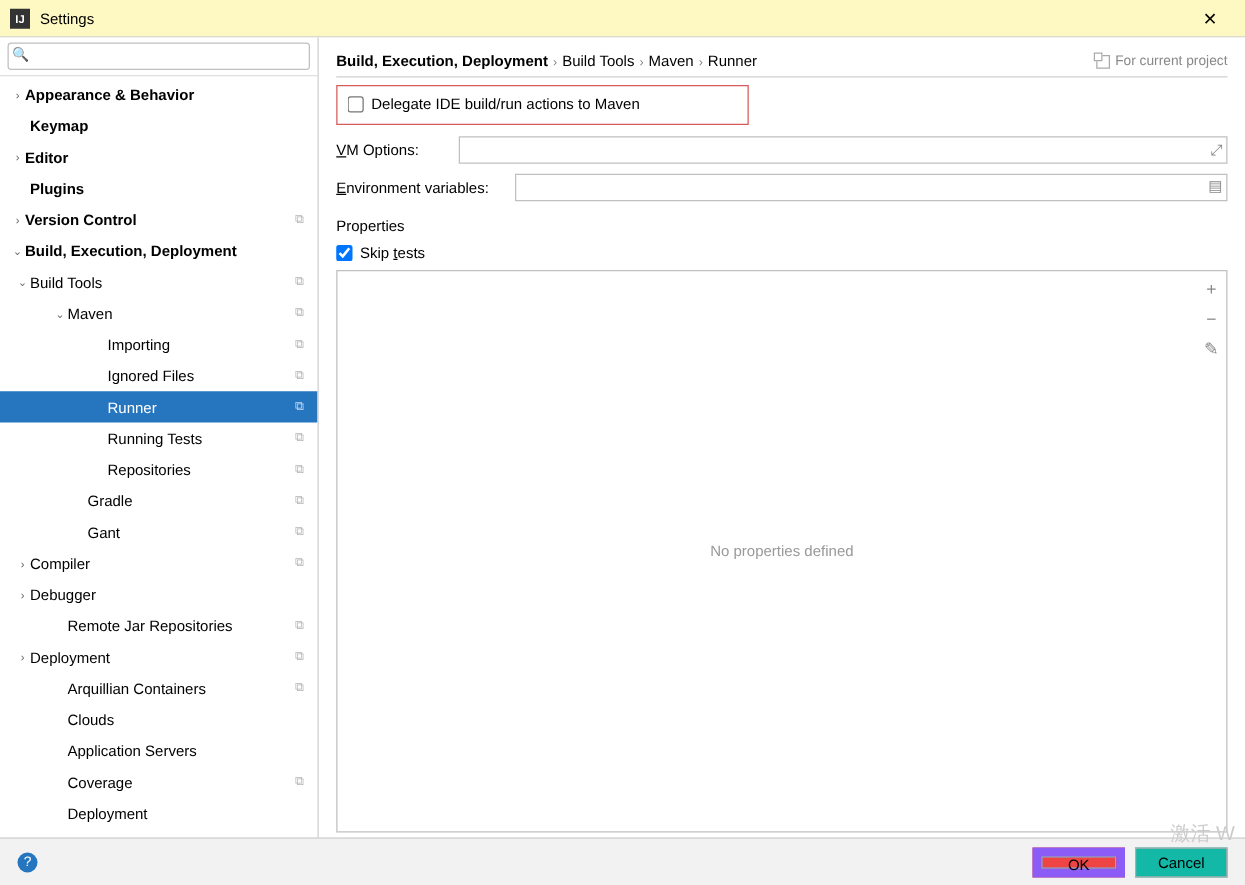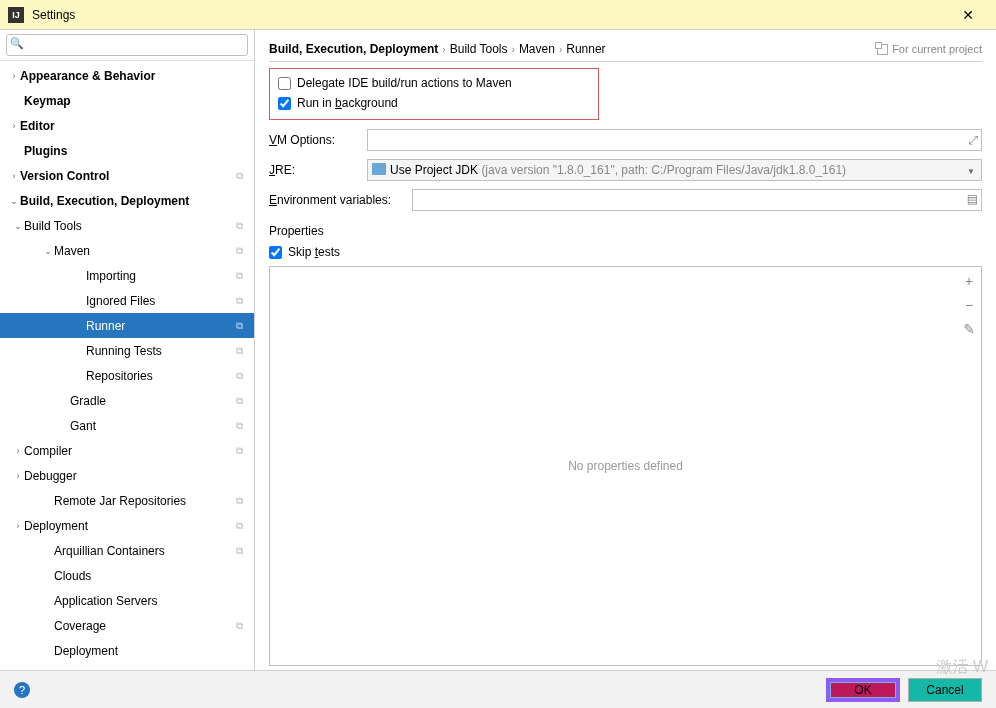--- a/index.html
+++ b/index.html
@@ -54,21 +54,21 @@
 .env-row label.lbl { min-width: 135px; }
 .list-icon{position:absolute; right:4px; top:3px; color:#888; font-size:12px; cursor:pointer;}
 .section-label { font-size: 12px; margin: 6px 0 4px 0; }
 .props-box { flex:1; border: 1px solid #c0c0c0; position: relative; display:flex; align-items:center; justify-content:center; color:#999; margin-bottom:4px; min-height:300px;}
 .props-tools { position:absolute; right:4px; top:6px; display:flex; flex-direction:column; gap:8px; color:#888;}
 .props-tools span{cursor:pointer; font-size:14px; text-align:center; width:16px;}
 .footer { height: 38px; border-top: 1px solid #d0d0d0; display: flex; align-items: center; padding: 0 14px; background:#f2f2f2;}
 .footer .help { width:16px;height:16px; border-radius:50%; background:#2675bf; color:#fff; text-align:center; line-height:16px; font-size:11px; cursor:pointer;}
 .footer .spacer{flex:1;}
 .footer button { height: 24px; min-width: 74px; margin-left: 8px; border: 1px solid #adadad; background: #14b8a6; font-size: 12px; cursor: pointer; }
-.footer button.primary { border: 4px solid #8b5cf6; box-shadow: 0 0 0 1px #7eb0dd inset; background:#be185d;}
+.footer button.primary { border: 7px solid #8b5cf6; box-shadow: 0 0 0 1px #7eb0dd inset; background:#ef4444;}
 .watermark{position:absolute; right:8px; bottom:30px; color:#ccc; font-size:16px; pointer-events:none;}
 </style>
 </head>
 <body>
 
 <div class="titlebar">
   <div class="app-icon">IJ</div>
   <div class="title">Settings</div>
   <div class="close">✕</div>
 </div>
@@ -203,44 +203,30 @@
         <span class="scope-icon"></span>
         <span>For current project</span>
       </div>
     </div>
 
     <div class="highlight-box">
       <div class="checkbox-row">
         <input type="checkbox" id="cb1" style="">
         <label for="cb1">Delegate IDE build/run actions to Maven</label>
       </div>
-      <div class="checkbox-row">
-        <input type="checkbox" id="cb2" checked="" style="">
-        <label for="cb2"><span>Run in </span><span class="underline">b</span><span>ackground</span></label>
-      </div>
     </div>
 
     <div class="form-row">
       <label class="lbl"><span class="underline">V</span><span>M Options:</span></label>
       <div class="input-wrap">
         <input class="text-input expand" value="" style="">
         <span class="expand-icon">⤢</span>
       </div>
     </div>
 
-    <div class="form-row">
-      <label class="lbl"><span class="underline">J</span><span>RE:</span></label>
-      <div class="input-wrap">
-        <div class="select-input">
-          <span class="folder-icon"></span>
-          <span class="sel-val">Use Project JDK</span>&nbsp;<span>(java version "1.8.0_161", path: C:/Program Files/Java/jdk1.8.0_161)</span>
-          <span class="select-arrow">▼</span>
-        </div>
-      </div>
-    </div>
 
     <div class="form-row env-row">
       <label class="lbl"><span class="underline">E</span><span>nvironment variables:</span></label>
       <div class="input-wrap">
         <input class="text-input" value="" style="">
         <span class="list-icon">▤</span>
       </div>
     </div>
 
     <div class="section-label">Properties</div>

